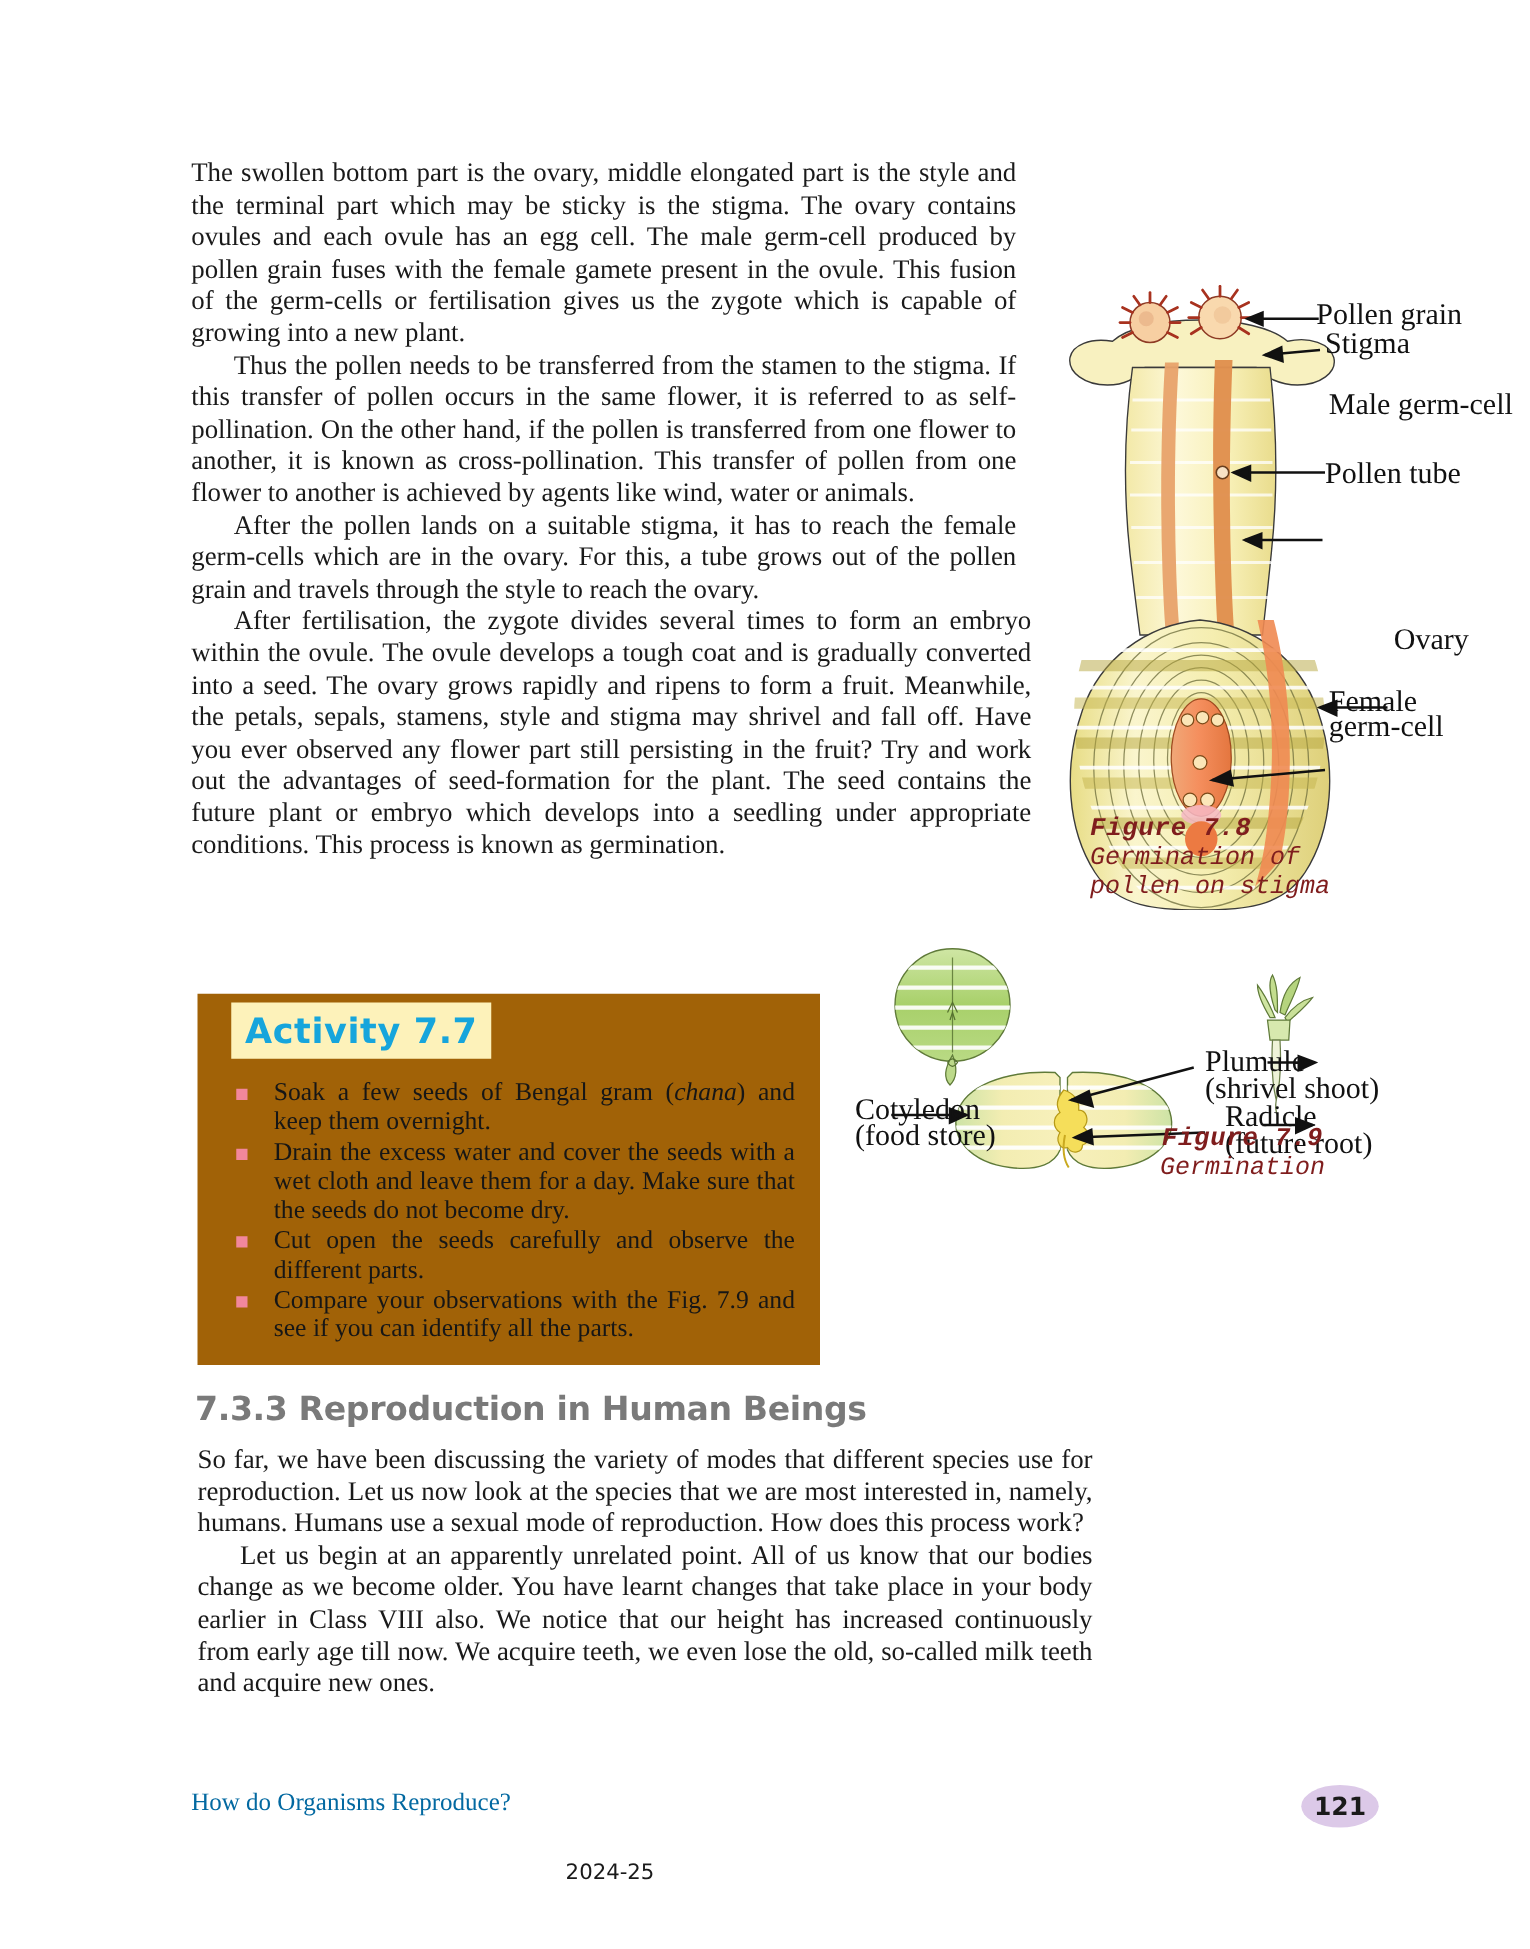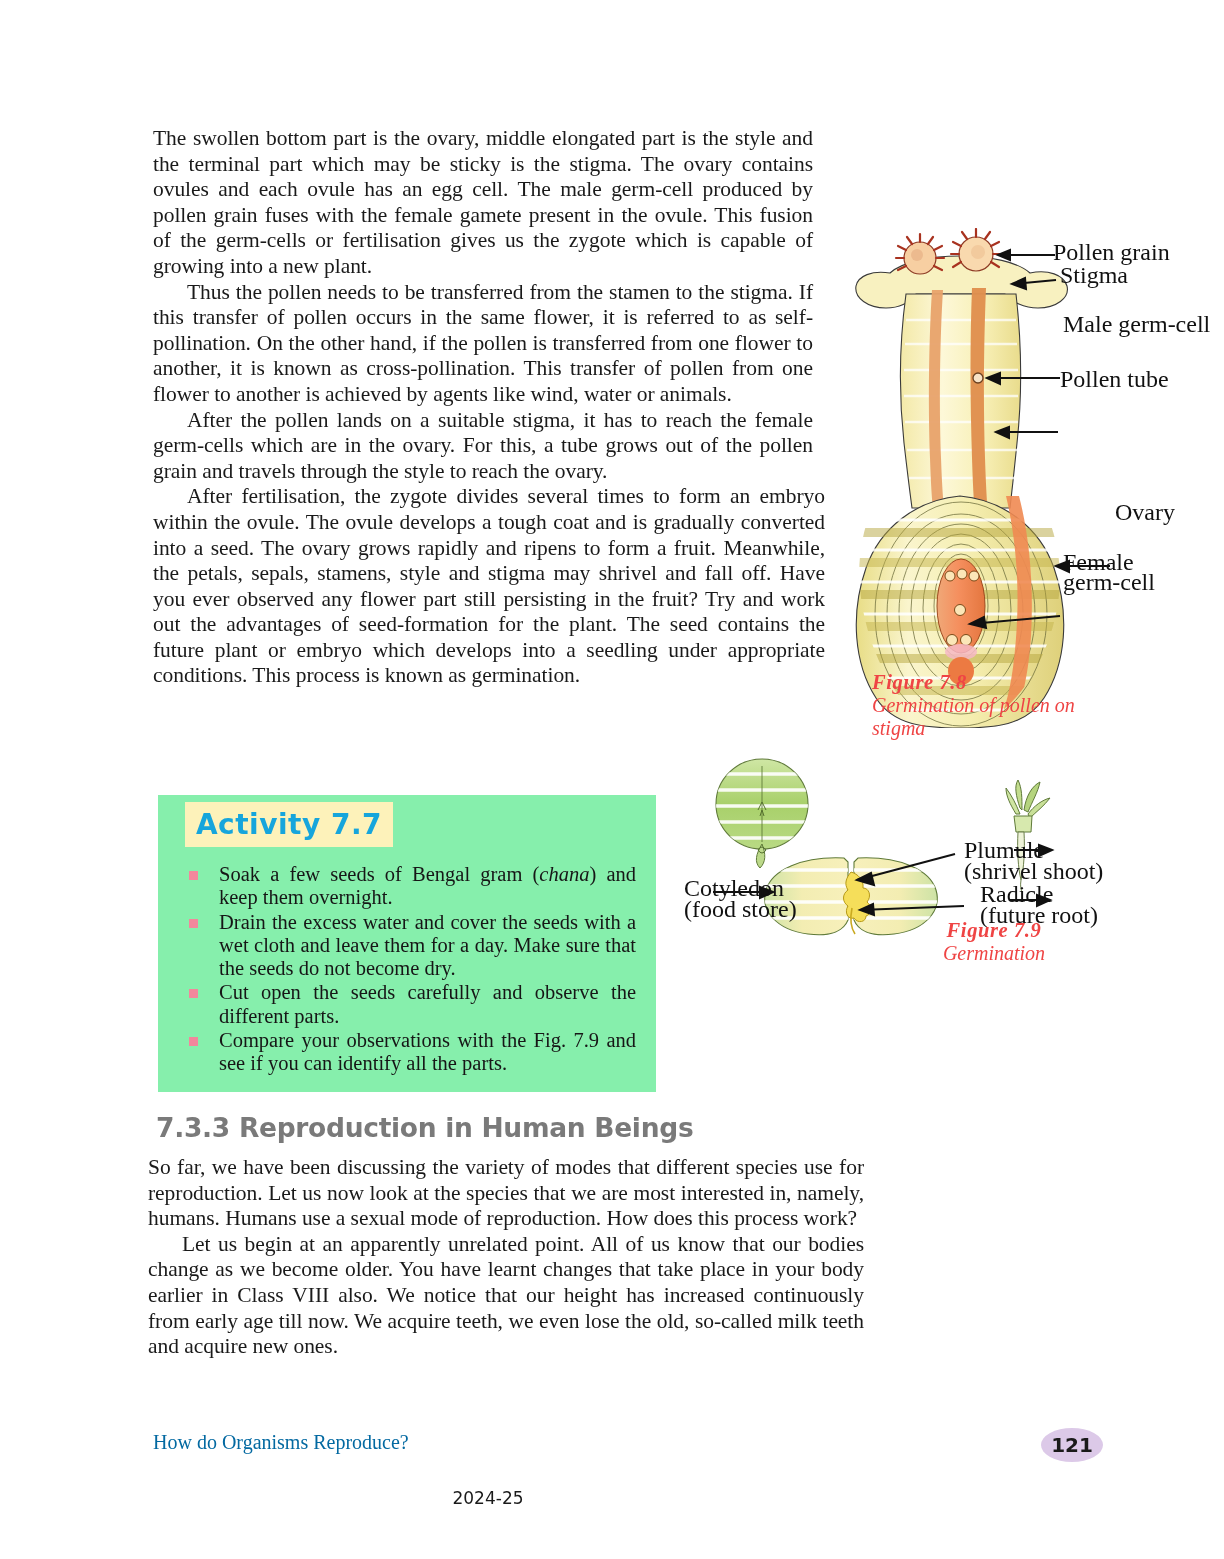--- a/index.html
+++ b/index.html
@@ -35,21 +35,21 @@
   .narrow { width: 660px; }
   .narrow2 { width: 672px; }
 
   
   .activity-box {
     position: absolute;
     left: 158px;
     top: 795px;
     width: 498px;
     height: 297px;
-    background: #86efac;
+    background: #a16207;
   }
   .activity-title-band {
     position: absolute;
     left: 27px;
     top: 7px;
     width: 208px;
     height: 45px;
     background: #fdf2ba;
     display: flex;
     align-items: center;
@@ -99,21 +99,21 @@
     top: 1112px;
     font-family: "DejaVu Sans", sans-serif;
     font-weight: bold;
     font-size: 26.5px;
     color: #7a7a7a;
     letter-spacing: -0.3px;
   }
 
   .text-col-2 {
     position: absolute;
-    left: 148px;
+    left: 158px;
     top: 1155px;
     width: 716px;
     font-family: Liberation Serif, serif;
   }
 
   
   .fig78 {
     position: absolute;
     left: 820px;
     top: 228px;
@@ -121,25 +121,24 @@
     height: 500px;
   }
   .fig79 {
     position: absolute;
     left: 672px;
     top: 758px;
     width: 420px;
     height: 225px;
   }
   .fig-caption {
-    font-family: Liberation Serif, serif;
+    font-family: Liberation Mono, monospace;
     font-size: 20px;
     line-height: 23px;
-    color: #ef4444;
-    margin-top: 19px;
+    color: #7f1d1d;
   }
   .fig-caption .fig-num {
     font-weight: bold;
     font-style: italic;
     font-size: 20.5px;
     letter-spacing: 0.6px;
   }
   .fig-caption .fig-text { font-style: italic; }
 
   .cap78 {

